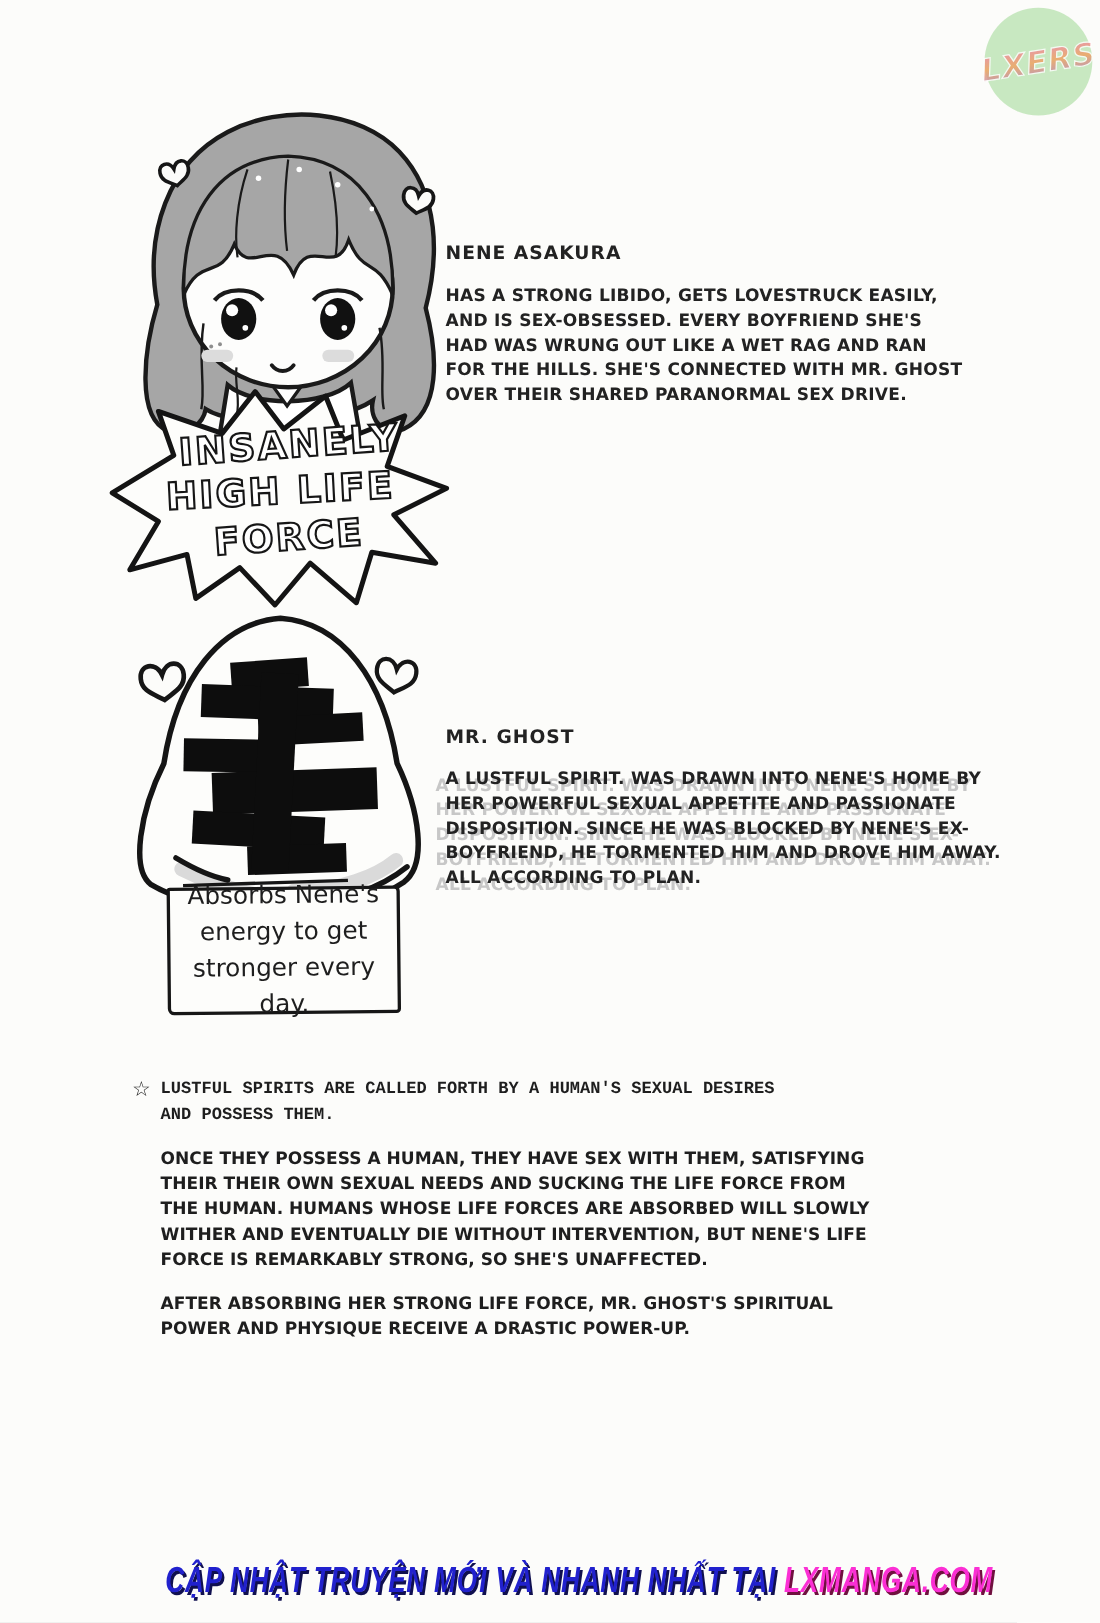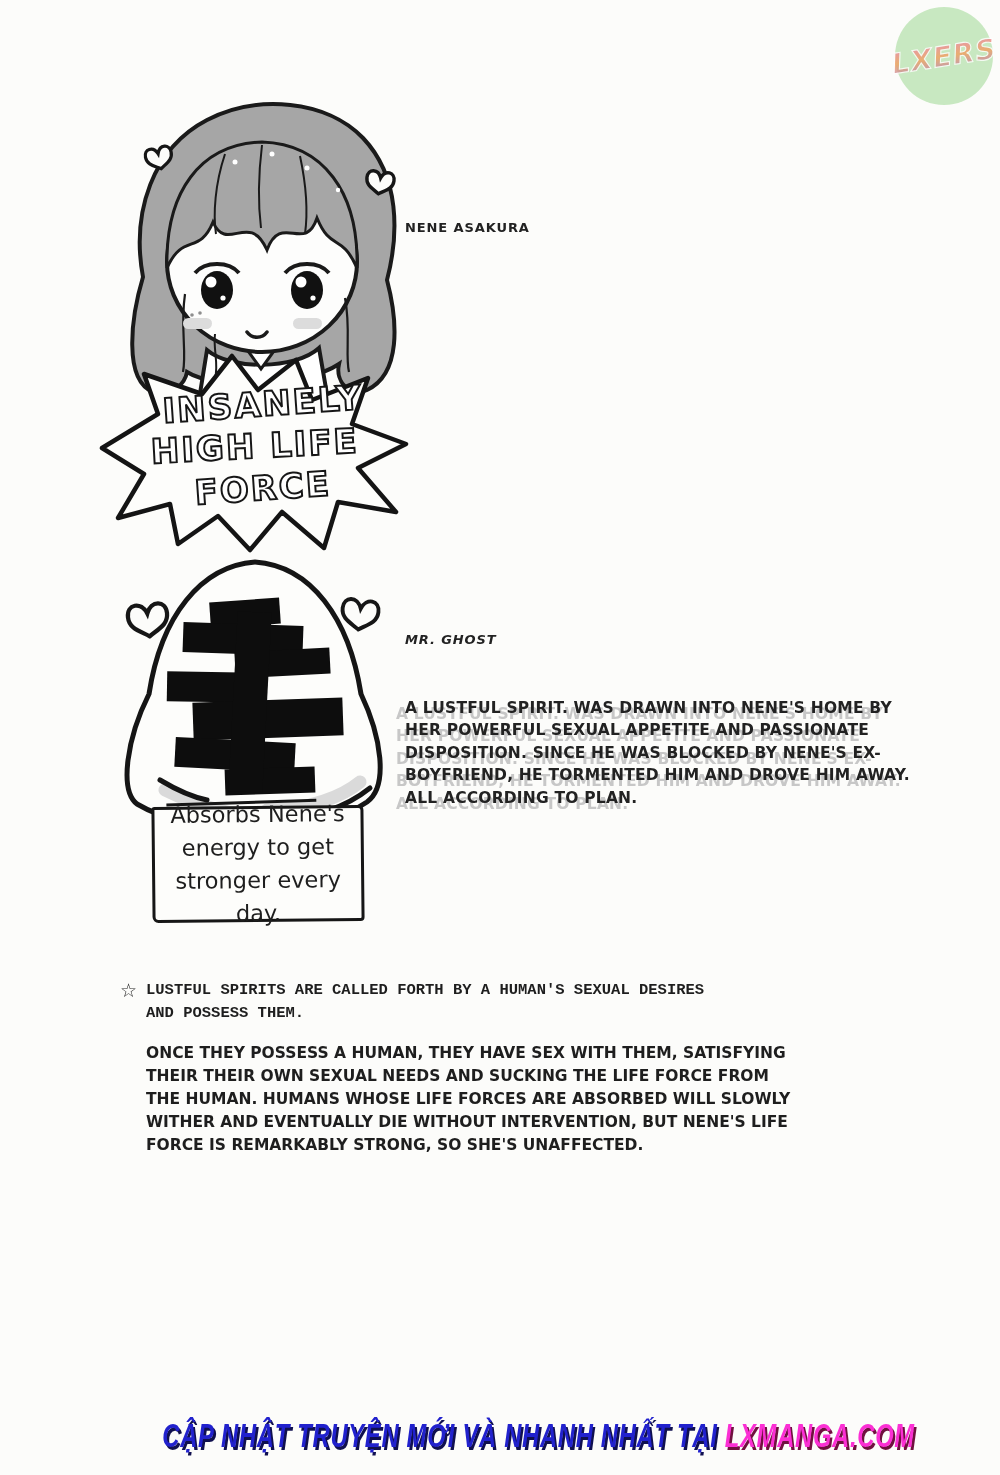--- a/index.html
+++ b/index.html
@@ -4,21 +4,21 @@
 <style>
   html,body{margin:0;padding:0;background:#e8e8e6;}
   .page{
     position:relative; width:1000px; height:1475px;
     background:#fcfcfa; overflow:hidden; margin:0 auto;
     font-family:"DejaVu Sans", sans-serif; color:#1e1e1e;
   }
   .abs{position:absolute;}
   
   .cap{font-weight:700; color:#222; letter-spacing:.2px;}
-  .char-name{font-size:13px; letter-spacing:.9px;}
+  .char-name{font-size:17px; letter-spacing:.9px;}
   .desc{font-size:15.5px; line-height:22.4px; white-space:pre-line; width:560px;}
   .ghost-echo{color:#c7c7c7; z-index:1;}
   .ghost-desc{z-index:2;}
   
   .note-box{
     left:152px; top:806px; width:206px; height:110px;
     border:3px solid #161616; border-radius:3px 5px 4px 6px;
     transform:rotate(-.6deg);
     display:flex; align-items:center; justify-content:center; text-align:center;
     font-size:22.5px; line-height:33px; font-weight:500; white-space:pre-line;
@@ -29,21 +29,21 @@
     border-top:3px solid #161616; transform:rotate(-1.2deg);
   }
   
   .notes{left:120px; top:979px; width:775px;}
   .notes .para{font-size:15.5px; line-height:23px; font-weight:700;
     white-space:pre-line; margin:0 0 17px 0; padding-left:26px;}
   .notes .para.first{padding-left:0; display:flex;}
   .notes .star{width:26px; flex:0 0 26px; font-size:19px; line-height:23px; font-weight:400;}
   .notes .para.first .ptext{flex:1;font-family:Liberation Mono, monospace;}
   
-  .footer{left:16px; top:1417px; width:792px; text-align:center; white-space:nowrap; z-index:4;}
+  .footer{left:4px; top:1417px; width:792px; text-align:center; white-space:nowrap; z-index:4;}
   .footer .scale{display:inline-block; transform:scaleX(.72); transform-origin:50% 50%;}
   .footer span{font-family:"Liberation Sans", sans-serif; font-style:italic; font-weight:700; font-size:33px; letter-spacing:1px;}
   .footer .msg{color:#2121cd; text-shadow:3px 3px 0 #10104f;}
   .footer .lnk{color:#fb2fd4; text-shadow:3px 3px 0 #70103f;}
   svg{display:block; overflow:visible;}
 </style>
 </head>
 <body>
 
 <div class="page">
@@ -100,20 +100,25 @@
   </svg>
 
   <svg class="abs" style="left:144px; top:146px; transform:rotate(-12deg);" width="30" height="24" viewBox="0 0 24 22">
     <path d="M12,7 C9,-1 0,0 0,8 C0,15 6,17 12,21 C18,17 24,15 24,8 C24,0 15,-1 12,7 Z" fill="#fcfcfa" stroke="#161616" stroke-width="3"></path>
   </svg>
   <svg class="abs" style="left:364px; top:170px; transform:rotate(8deg);" width="32" height="25" viewBox="0 0 24 22">
     <path d="M12,7 C9,-1 0,0 0,8 C0,15 6,17 12,21 C18,17 24,15 24,8 C24,0 15,-1 12,7 Z" fill="#fcfcfa" stroke="#161616" stroke-width="3"></path>
   </svg>
 
   <div class="abs cap char-name" style="left:405px; top:220px;">NENE ASAKURA</div>
+  <div class="abs cap desc" style="left:405px; top:258px;">HAS A STRONG LIBIDO, GETS LOVESTRUCK EASILY,
+AND IS SEX-OBSESSED. EVERY BOYFRIEND SHE'S
+HAD WAS WRUNG OUT LIKE A WET RAG AND RAN
+FOR THE HILLS. SHE'S CONNECTED WITH MR. GHOST
+OVER THEIR SHARED PARANORMAL SEX DRIVE.</div>
 
   <svg class="abs" style="left:98px; top:350px;" width="315" height="205" viewBox="0 0 315 205">
     <polygon points="4,98 60,64 46,24 104,44 134,6 160,40 198,10 214,50 270,28 254,74 308,94 260,118 298,162 240,152 226,198 184,162 152,200 120,166 80,194 72,154 20,168 46,124" fill="#fdfdfb" stroke="#141414" stroke-width="4.5" stroke-linejoin="round"></polygon>
     <g font-family="DejaVu Sans, sans-serif" font-weight="bold" font-size="34" fill="#ffffff" stroke="#161616" stroke-width="2" letter-spacing="2">
       <text x="165" y="66" text-anchor="middle" transform="rotate(-4 165 58)">INSANELY</text>
       <text x="157" y="108" text-anchor="middle" transform="rotate(-3 157 100)">HIGH LIFE</text>
       <text x="165" y="150" text-anchor="middle" transform="rotate(-4 165 142)">FORCE</text>
     </g>
   </svg>
 
@@ -138,21 +143,21 @@
     <path d="M 110,272 C 130,278 160,278 185,274" fill="none" stroke="#151515" stroke-width="4" stroke-linecap="round"></path>
   </svg>
 
   <svg class="abs" style="left:126px; top:602px; transform:rotate(-6deg);" width="44" height="36" viewBox="0 0 24 22">
     <path d="M12,7 C9,-1 0,0 0,8 C0,15 6,17 12,21 C18,17 24,15 24,8 C24,0 15,-1 12,7 Z" fill="#fcfcfa" stroke="#161616" stroke-width="2.6"></path>
   </svg>
   <svg class="abs" style="left:340px; top:598px; transform:rotate(7deg);" width="40" height="33" viewBox="0 0 24 22">
     <path d="M12,7 C9,-1 0,0 0,8 C0,15 6,17 12,21 C18,17 24,15 24,8 C24,0 15,-1 12,7 Z" fill="#fcfcfa" stroke="#161616" stroke-width="2.6"></path>
   </svg>
 
-  <div class="abs cap char-name" style="left:405px; top:632px;font-style:italic;">MR. GHOST</div>
+  <div class="abs cap char-name" style="left:405px; top:660px;">MR. GHOST</div>
   <div class="abs cap desc ghost-echo" style="left:396px; top:703px;" aria-hidden="true">A LUSTFUL SPIRIT. WAS DRAWN INTO NENE'S HOME BY
 HER POWERFUL SEXUAL APPETITE AND PASSIONATE
 DISPOSITION. SINCE HE WAS BLOCKED BY NENE'S EX-
 BOYFRIEND, HE TORMENTED HIM AND DROVE HIM AWAY.
 ALL ACCORDING TO PLAN.</div>
   <div class="abs cap desc ghost-desc" style="left:405px; top:697px;">A LUSTFUL SPIRIT. WAS DRAWN INTO NENE'S HOME BY
 HER POWERFUL SEXUAL APPETITE AND PASSIONATE
 DISPOSITION. SINCE HE WAS BLOCKED BY NENE'S EX-
 BOYFRIEND, HE TORMENTED HIM AND DROVE HIM AWAY.
 ALL ACCORDING TO PLAN.</div>
@@ -167,20 +172,22 @@
     <div class="para first">
       <span class="star">☆</span>
       <span class="ptext">LUSTFUL SPIRITS ARE CALLED FORTH BY A HUMAN'S SEXUAL DESIRES
 AND POSSESS THEM.</span>
     </div>
     <div class="para">ONCE THEY POSSESS A HUMAN, THEY HAVE SEX WITH THEM, SATISFYING
 THEIR THEIR OWN SEXUAL NEEDS AND SUCKING THE LIFE FORCE FROM
 THE HUMAN. HUMANS WHOSE LIFE FORCES ARE ABSORBED WILL SLOWLY
 WITHER AND EVENTUALLY DIE WITHOUT INTERVENTION, BUT NENE'S LIFE
 FORCE IS REMARKABLY STRONG, SO SHE'S UNAFFECTED.</div>
+    <div class="para">AFTER ABSORBING HER STRONG LIFE FORCE, MR. GHOST'S SPIRITUAL
+POWER AND PHYSIQUE RECEIVE A DRASTIC POWER-UP.</div>
   </div>
 
   <div class="abs footer">
     <span class="scale">
       <span class="msg">CẬP NHẬT TRUYỆN MỚI VÀ NHANH NHẤT TẠI </span><span class="lnk">LXMANGA.COM</span>
     </span>
   </div>
 
 </div>
 

